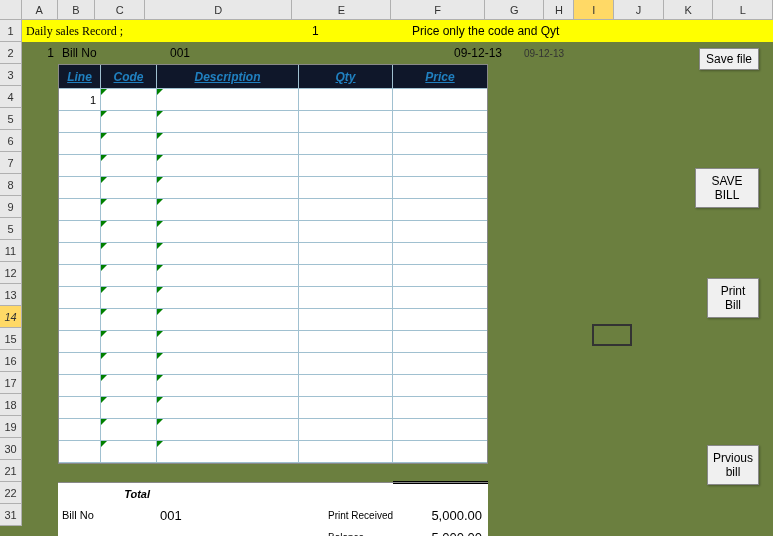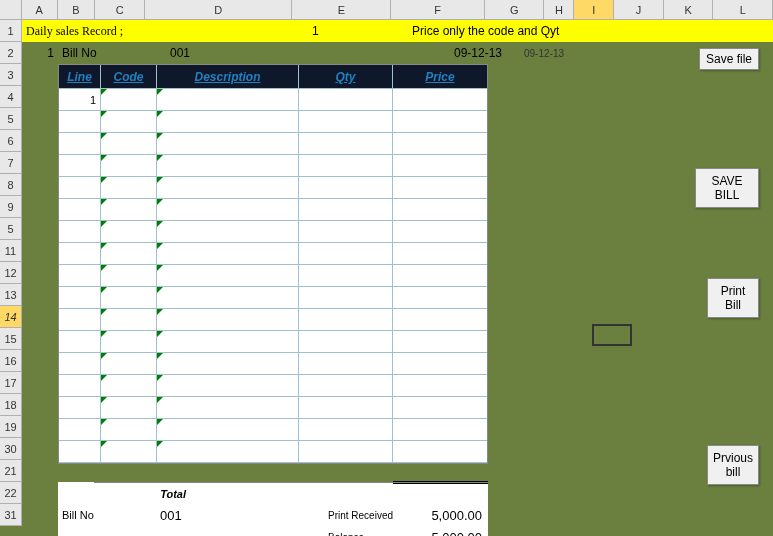--- a/index.html
+++ b/index.html
@@ -36,21 +36,21 @@
   .bt-row div:last-child { border-right: none; }
   .green-tri::before { content: ''; position: absolute; top: 0; left: 0; border-top: 6px solid #008000; border-right: 6px solid transparent; }
   
   .c-line { width: 42px; text-align: right; }
   .c-code { width: 56px; }
   .c-desc { width: 142px; }
   .c-qty { width: 94px; text-align: center; }
   .c-price { width: 94px; text-align: center; }
   
   .bill-footer { position: absolute; top: 462px; left: 36px; width: 430px; background: #fff; }
-  .bf-total-row { height: 22px; border-top: 1px solid #888; display: flex; align-items: center; position: relative; margin-left: 36px; }
+  .bf-total-row { height: 22px; border-top: 1px solid #888; display: flex; align-items: center; position: relative; }
   .bf-total-row::after { content:''; position:absolute; right: 0; top: -2px; width: 95px; border-top: 3px double #000; }
   .bf-total-label { width: 98px; text-align: right; font-style: italic; font-weight: bold; padding-right: 6px; font-size: 11px; }
   .bf-row { height: 22px; display: flex; align-items: center; font-size: 11px; }
   .bf-billno-lbl { width: 98px; padding-left: 4px; }
   .bf-billno-val { width: 142px; padding-left: 4px; font-size: 13px; }
   .bf-spacer { width: 30px; }
   .bf-right-lbl { width: 94px; font-size: 10px; }
   .bf-right-val { width: 60px; text-align: right; font-size: 13px; }
   
   .btn { position: absolute; background: #f0f0f0; border: 1px solid #888; box-shadow: 1px 1px 2px rgba(0,0,0,0.3); text-align: center; display: flex; align-items: center; justify-content: center; font-size: 12px; cursor: pointer; padding: 4px; }

